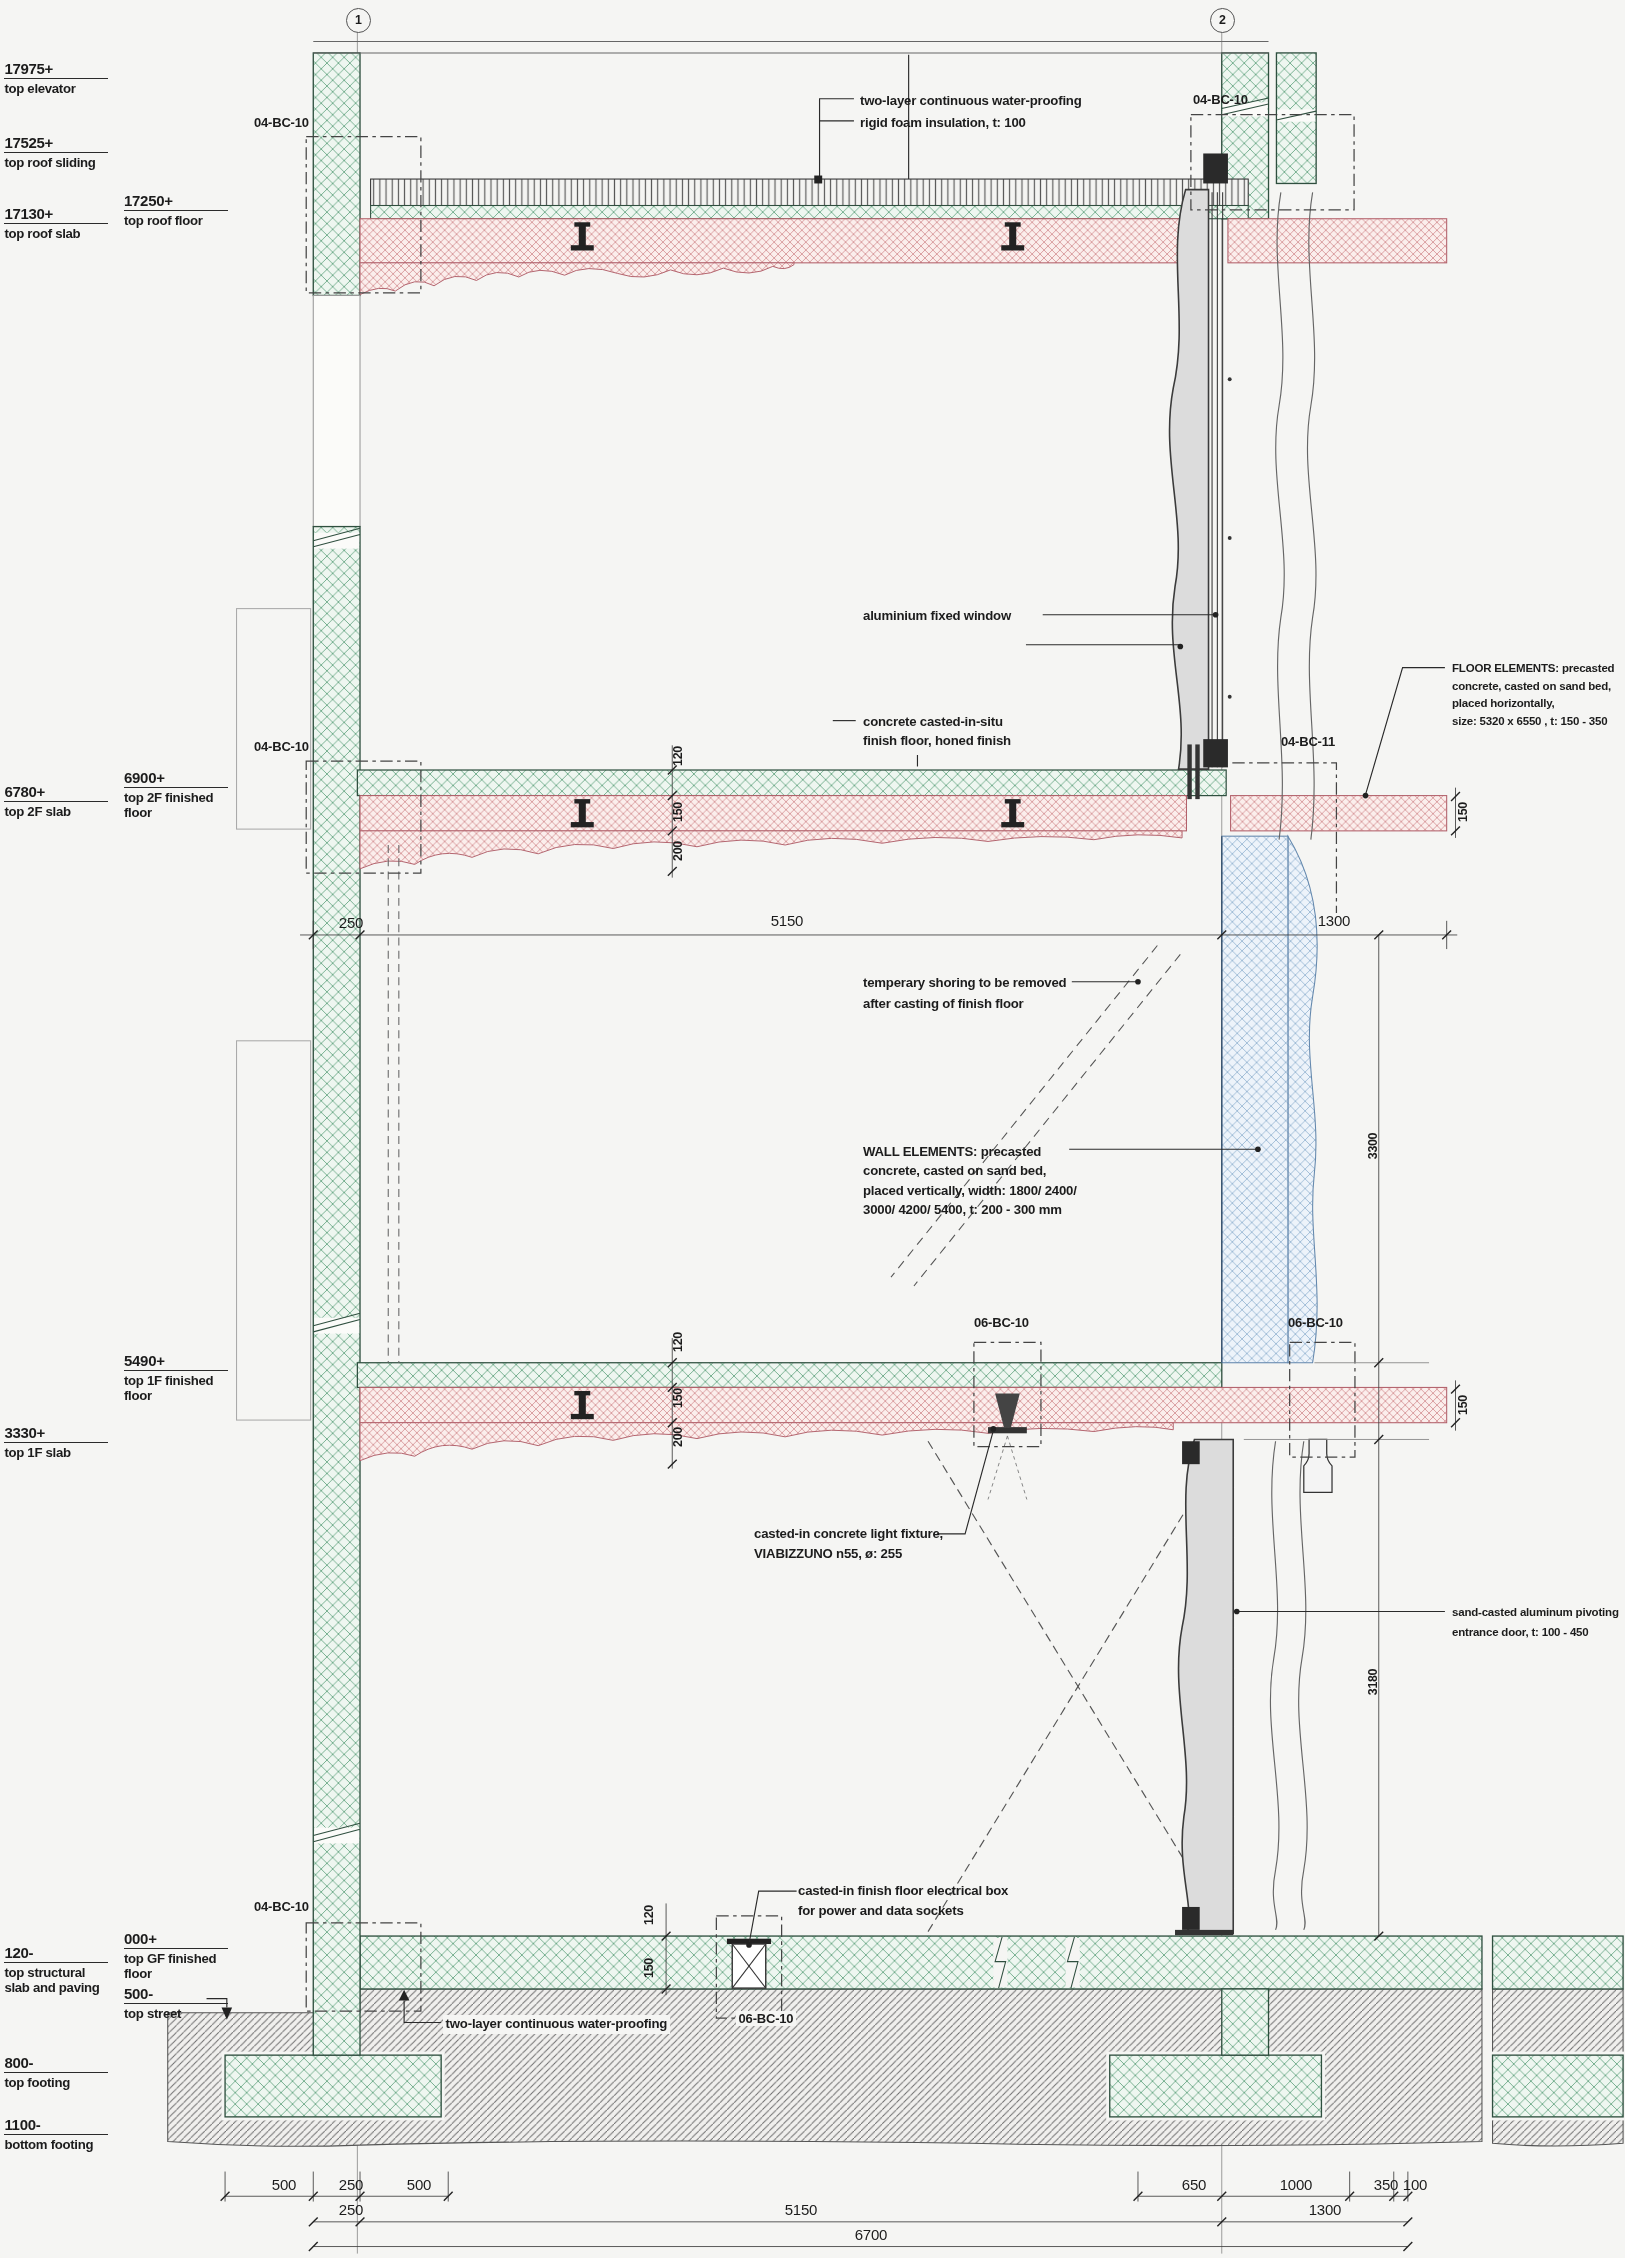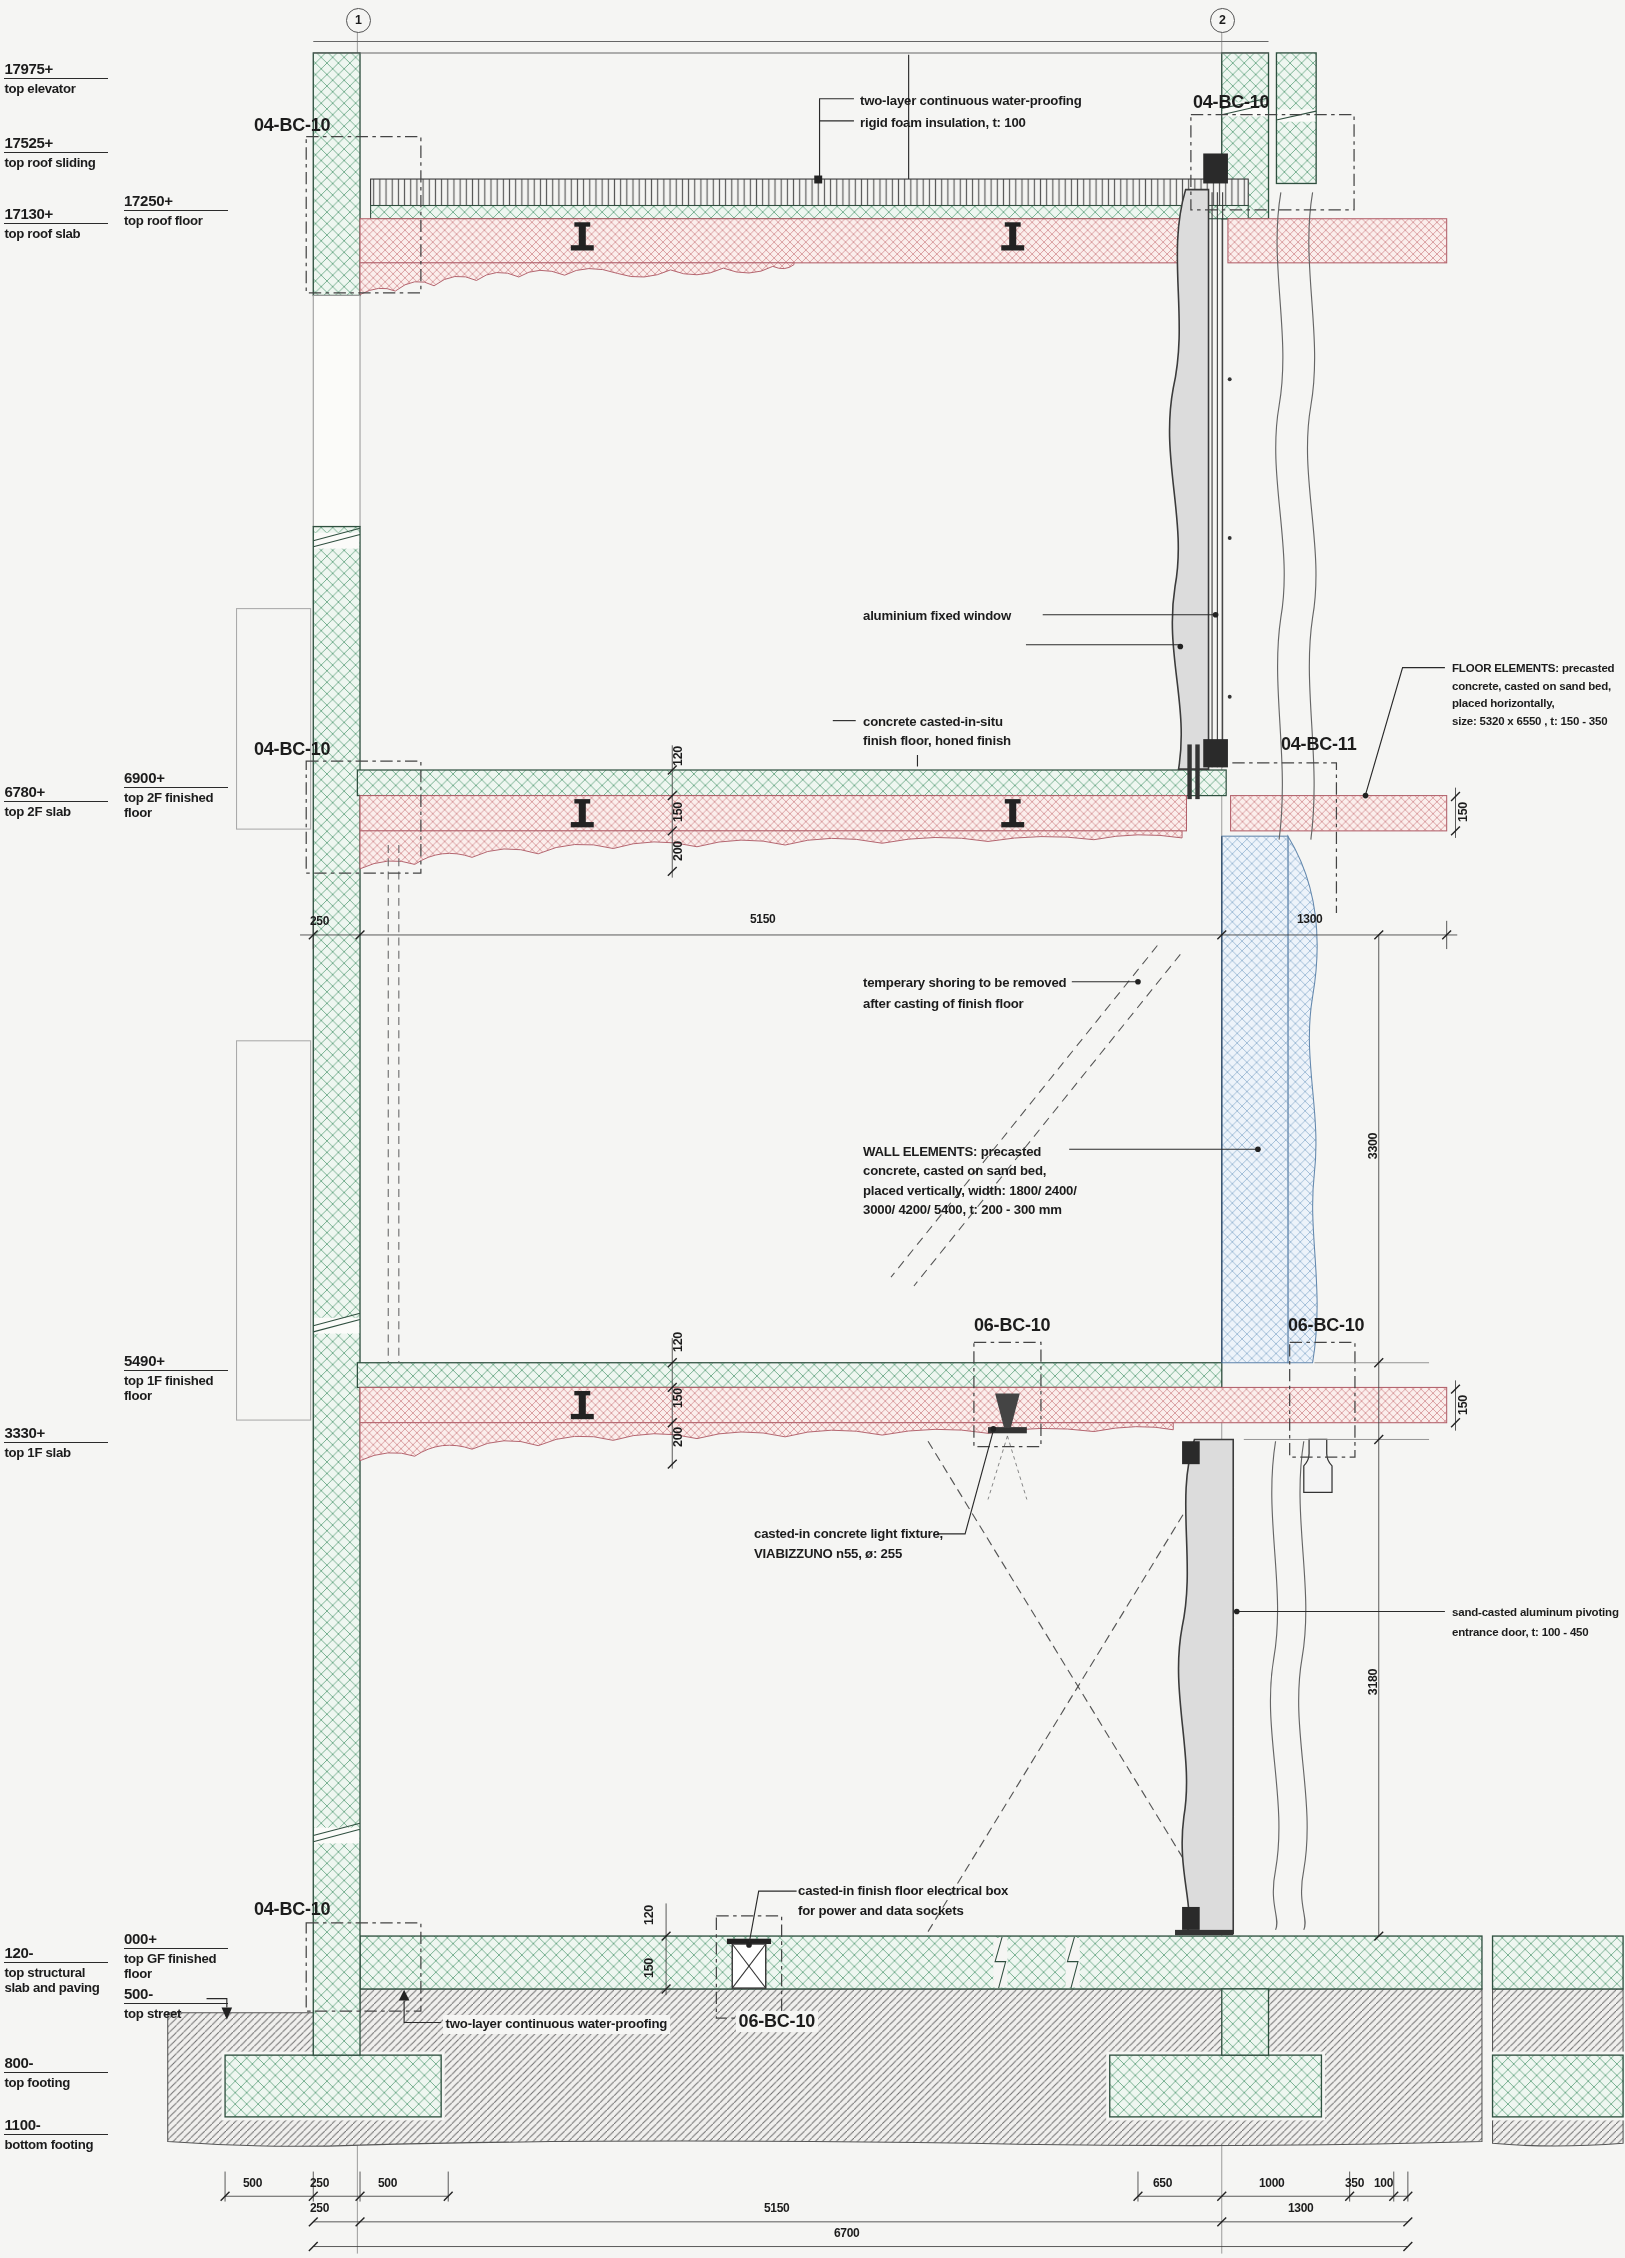--- a/index.html
+++ b/index.html
@@ -8,23 +8,23 @@
   svg{position:absolute;left:0;top:0;}
   .lvl{position:absolute;width:106px;}
   .lvl .v{display:block;width:104px;font-size:15px;font-weight:700;letter-spacing:-0.3px;
           border-bottom:1.8px solid #2b2b2b;padding-bottom:0.9px;}
   .lvl .l{display:block;width:104px;font-size:13.2px;line-height:15px;font-weight:700;
           letter-spacing:-0.3px;padding-top:1.8px;}
   .ab{position:absolute;font-size:13.2px;line-height:18.5px;font-weight:700;
       letter-spacing:-0.2px;white-space:nowrap;}
   .ab.small{font-size:11.5px;line-height:17.6px;}
   .ab .tl{display:block;}
-  .ref{position:absolute;font-size:18px;font-weight:700;letter-spacing:-0.2px;white-space:nowrap;}
+  .ref{position:absolute;font-size:13px;font-weight:700;letter-spacing:-0.2px;white-space:nowrap;}
   .ref.bg{background:#f5f5f3;padding:0 2.6px;}
-  .dm{position:absolute;width:53px;text-align:left;font-size:12px;font-weight:700;
+  .dm{position:absolute;width:53px;text-align:right;font-size:15px;font-weight:400;
       letter-spacing:-0.3px;}
   .dmv{position:absolute;width:41px;text-align:center;font-size:12.4px;font-weight:700;
        letter-spacing:-0.3px;transform:rotate(-90deg);}
   .bubble{position:absolute;width:23px;height:23px;border:1.4px solid #555;border-radius:50%;
           background:#f5f5f3;text-align:center;font-size:12.4px;line-height:23px;font-weight:700;}
   .wbg{background:#f5f5f3;padding:0 2.6px;}
 </style>
 </head>
 <body>
 

